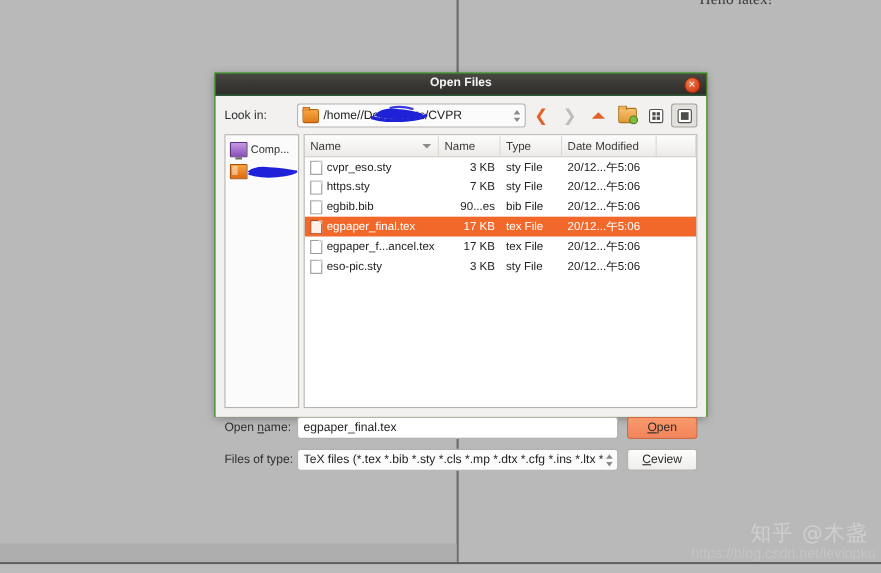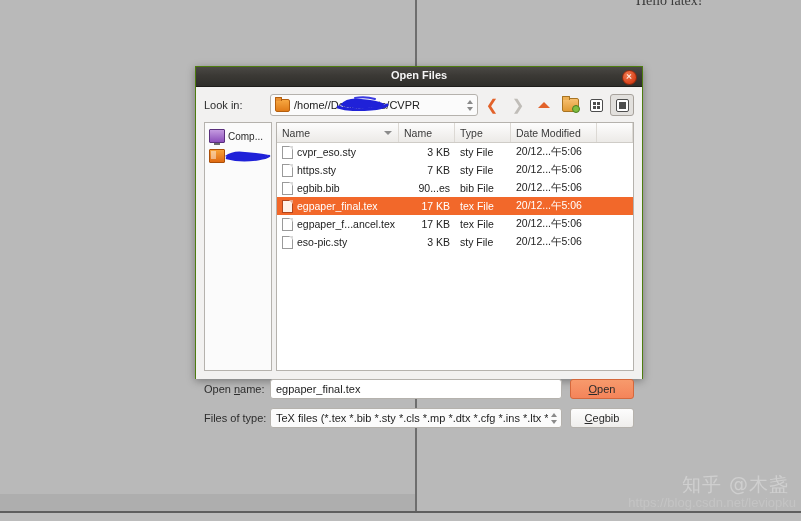--- a/index.html
+++ b/index.html
@@ -685,18 +685,18 @@
       <div class="type-combo">
         <span class="type-text">TeX files (*.tex *.bib *.sty *.cls *.mp *.dtx *.cfg *.ins *.ltx *.tik</span>
         <span class="spin-arrows">
           <span class="spin-up"></span>
           <span class="spin-dn"></span>
         </span>
       </div>
       <div class="btn btn-cancel">
           <span></span>
           <u>C</u>
-          <span>egbib</span>
+          <span>eview</span>
         </div>
     </div>
 
   </div>
 </div>
 
 </body></html>

